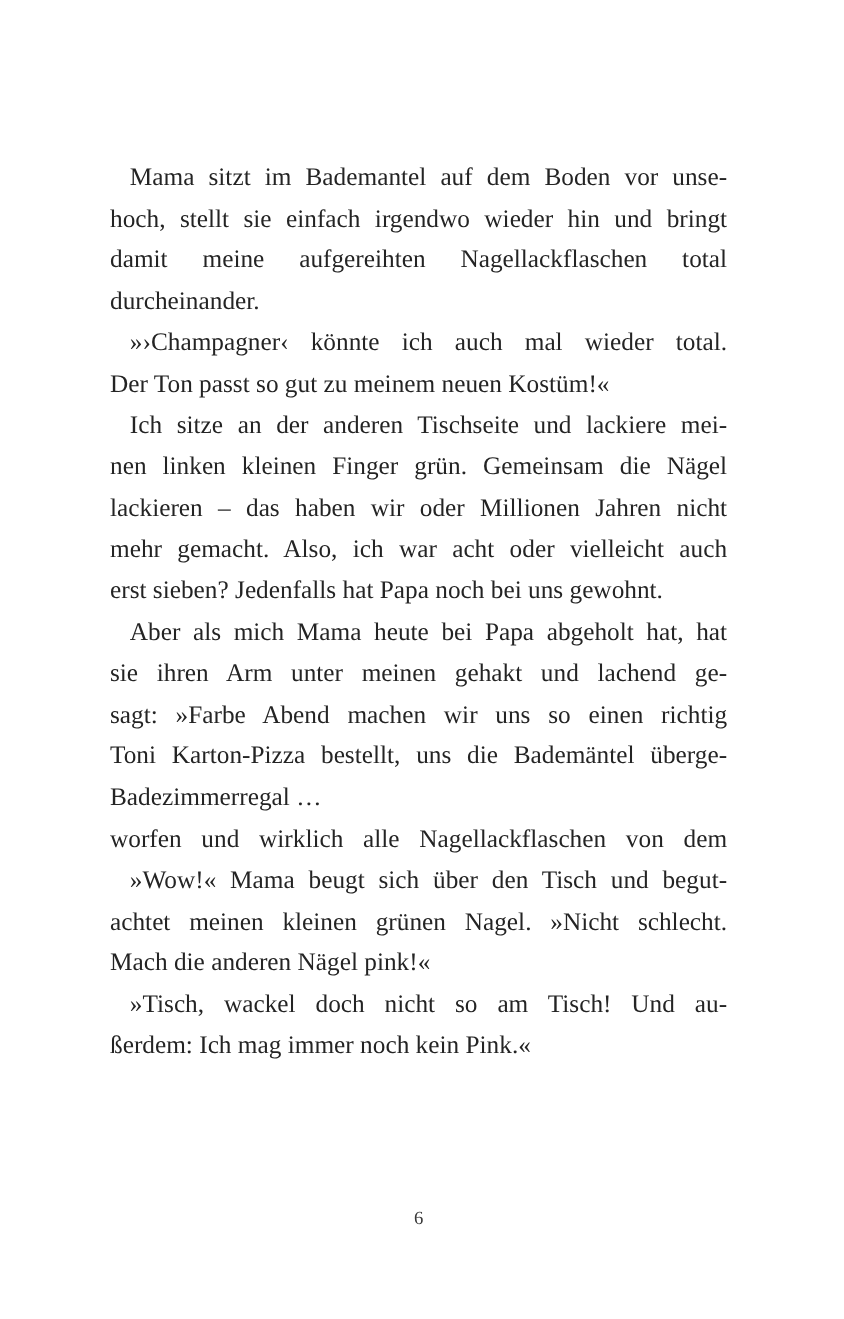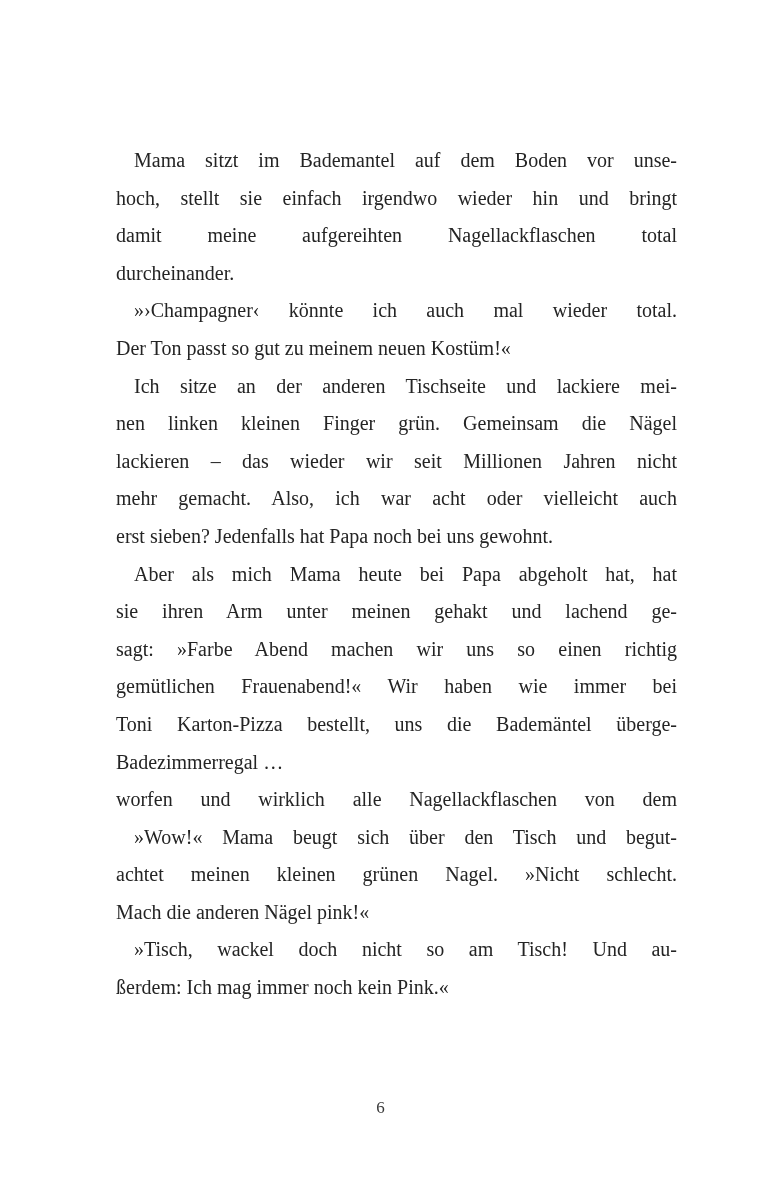--- a/index.html
+++ b/index.html
@@ -10,24 +10,24 @@
   .book-page {
     position: relative;
     width: 767px;
     height: 1199px;
     background: #ffffff;
     overflow: hidden;
     font-family: "Liberation Serif", "DejaVu Serif", serif;
   }
   .text-block {
     position: absolute;
-    left: 116px;
+    left: 100px;
     top: 142px;
     width: 561px;
-    font-size: 20px;
+    font-size: 23px;
     line-height: 37.6px;
     color: #242424;
     -webkit-hyphens: none;
     hyphens: none;
   }
   .paragraph {
     margin: 0;
     padding: 0;
   }
   .text-line {
@@ -64,29 +64,28 @@
         <div class="text-line">damit meine aufgereihten Nagellackflaschen total</div>
         <div class="text-line para-last">durcheinander.</div>
       </div>
       <div class="paragraph">
         <div class="text-line indent">»›Champagner‹ könnte ich auch mal wieder total.</div>
         <div class="text-line para-last">Der Ton passt so gut zu meinem neuen Kostüm!«</div>
       </div>
       <div class="paragraph">
         <div class="text-line indent">Ich sitze an der anderen Tischseite und lackiere mei-</div>
         <div class="text-line">nen linken kleinen Finger grün. Gemeinsam die Nägel</div>
-        <div class="text-line">lackieren – das wieder wir seit Millionen Jahren nicht</div>
+        <div class="text-line">lackieren – das haben wir oder Millionen Jahren nicht</div>
         <div class="text-line">mehr gemacht. Also, ich war acht oder vielleicht auch</div>
         <div class="text-line para-last">erst sieben? Jedenfalls hat Papa noch bei uns gewohnt.</div>
       </div>
       <div class="paragraph">
         <div class="text-line indent">Aber als mich Mama heute bei Papa abgeholt hat, hat</div>
         <div class="text-line">sie ihren Arm unter meinen gehakt und lachend ge-</div>
         <div class="text-line">sagt: »Farbe Abend machen wir uns so einen richtig</div>
-        <div class="text-line">gemütlichen Frauenabend!« Wir haben wie immer bei</div>
         <div class="text-line">Toni Karton-Pizza bestellt, uns die Bademäntel überge-</div>
         <div class="text-line para-last">Badezimmerregal …</div>
         <div class="text-line">worfen und wirklich alle Nagellackflaschen von dem</div>
       </div>
       <div class="paragraph">
         <div class="text-line indent">»Wow!« Mama beugt sich über den Tisch und begut-</div>
         <div class="text-line">achtet meinen kleinen grünen Nagel. »Nicht schlecht.</div>
         <div class="text-line para-last">Mach die anderen Nägel pink!«</div>
       </div>
       <div class="paragraph">

